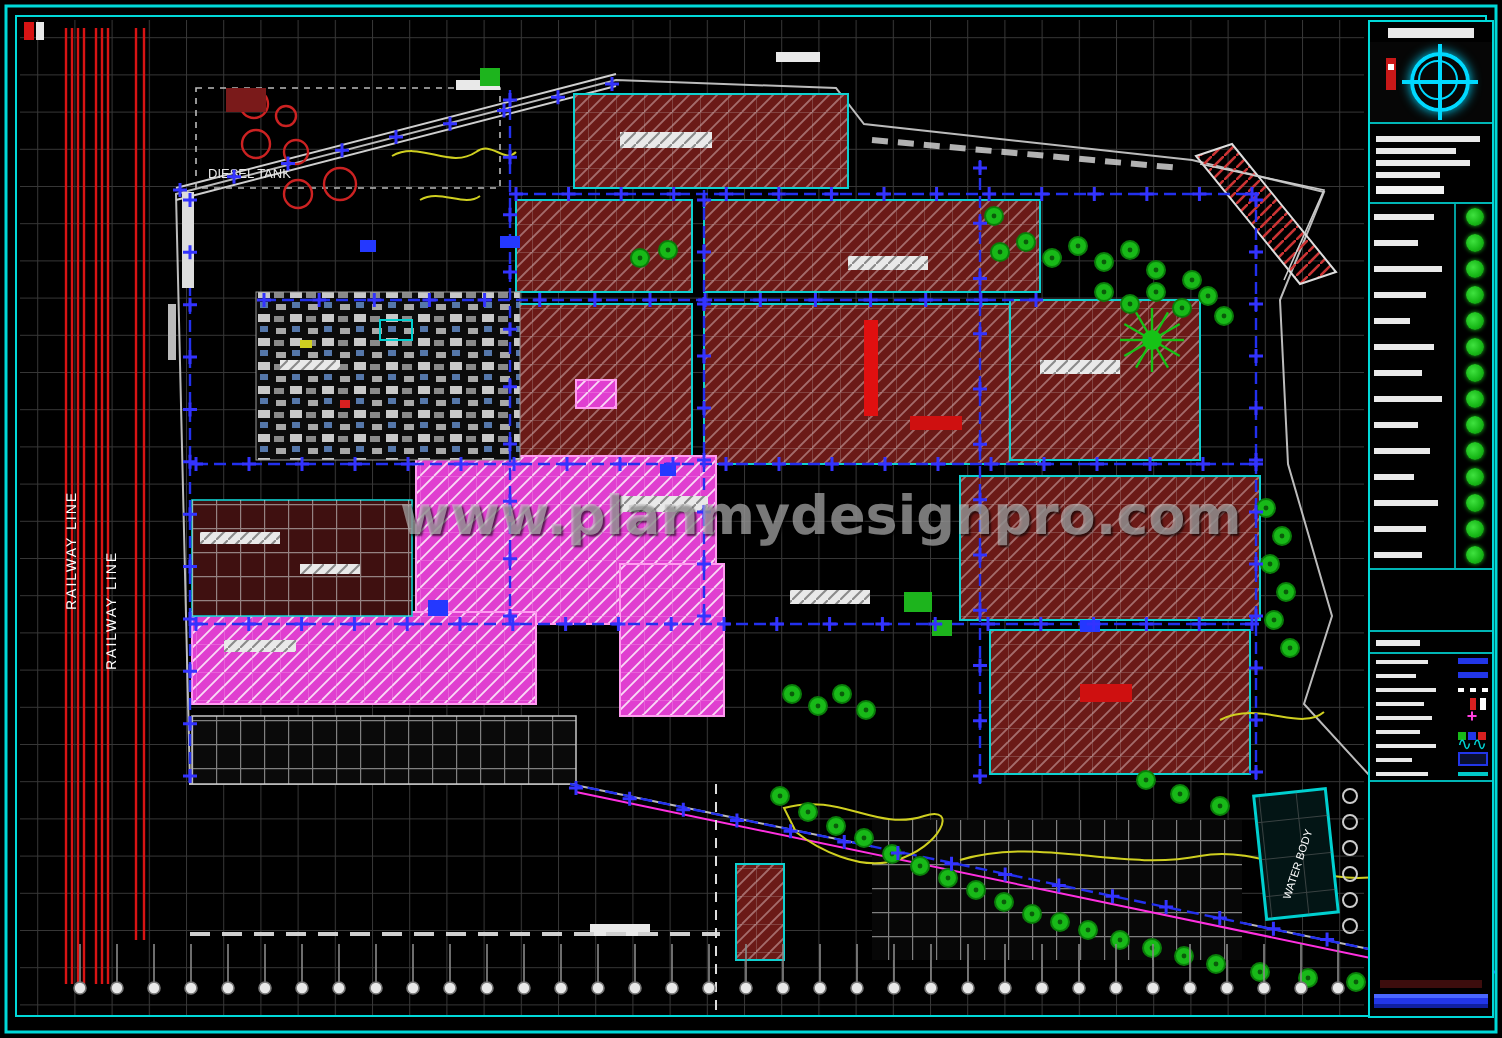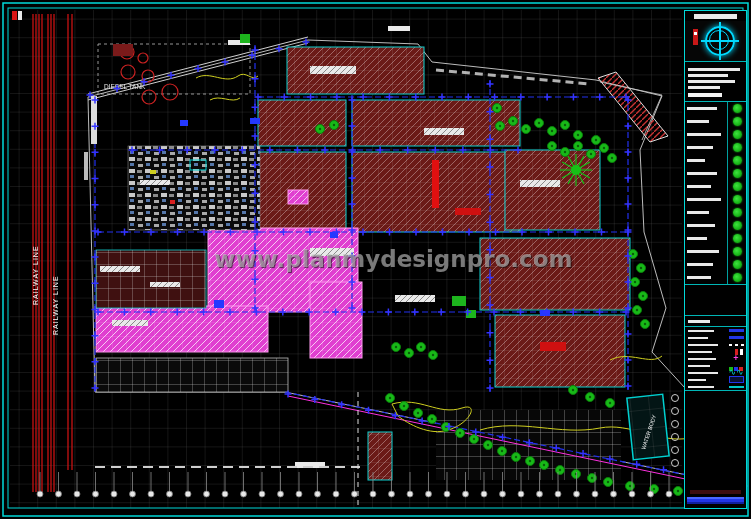--- a/index.html
+++ b/index.html
@@ -1,21 +1,21 @@
 <!DOCTYPE html>
 <html><head>
 <meta charset="utf-8">
 <style>
   html,body{margin:0;padding:0;background:#000;}
   #stage{position:relative;width:751px;height:519px;background:#000;overflow:hidden;
          font-family:"Liberation Sans",sans-serif;}
   #plan-svg{position:absolute;left:0;top:0;}
   
-  #watermark{position:absolute;left:214px;top:244px;width:330px;height:30px;
-    font-family:"DejaVu Sans",sans-serif;font-weight:bold;font-size:23px;line-height:30px;
+  #watermark{position:absolute;left:200px;top:244px;width:330px;height:30px;
+    font-family:"DejaVu Sans",sans-serif;font-weight:bold;font-size:27px;line-height:30px;
     color:rgba(195,195,195,0.62);letter-spacing:0px;text-shadow:1px 1px 1px rgba(0,0,0,.6);
     pointer-events:none;z-index:40;}
   
   #titleblock{position:absolute;left:684px;top:10px;width:61px;height:497px;
     background:#000;border:1px solid #00d9d9;display:flex;flex-direction:column;z-index:30;}
   .sec{border-bottom:1px solid #00b5b5;}
   .logo-titlebar{height:5px;background:#e9e9e9;width:70%;margin:3px auto 2px auto;}
   .logo-box{position:relative;height:40px;background:#060606;}
   .globe{position:absolute;left:20px;top:5px;width:26px;height:26px;border:2px solid #00d9ff;
     border-radius:50%;box-shadow:0 0 6px #00d9ff;}

